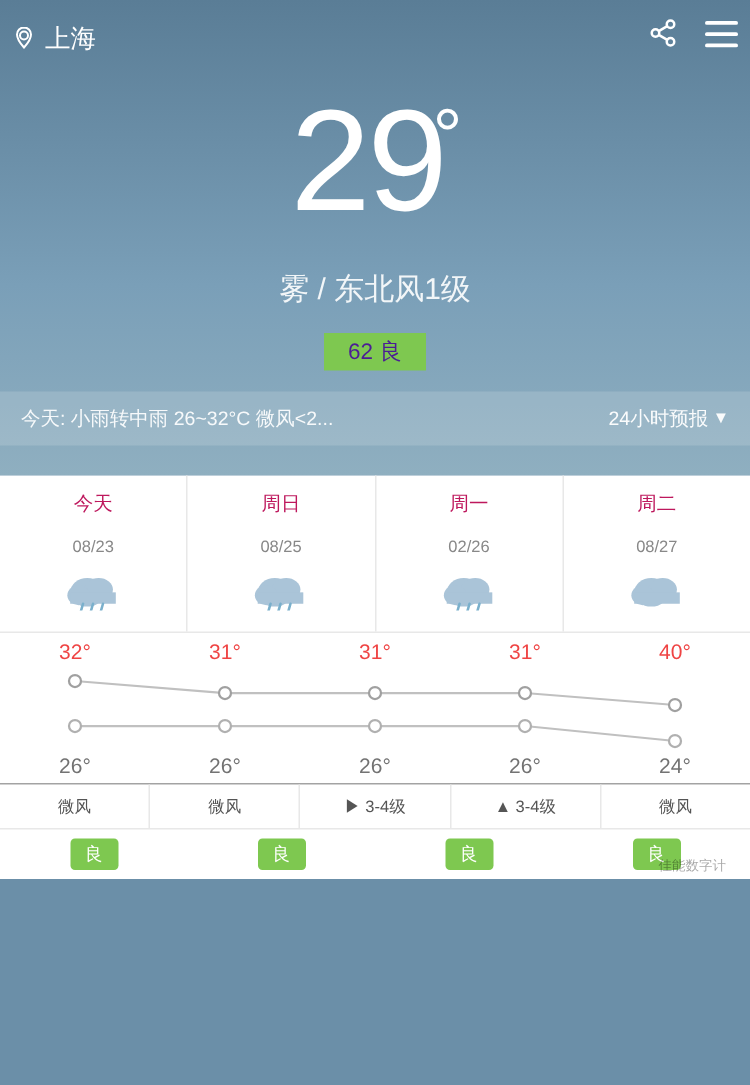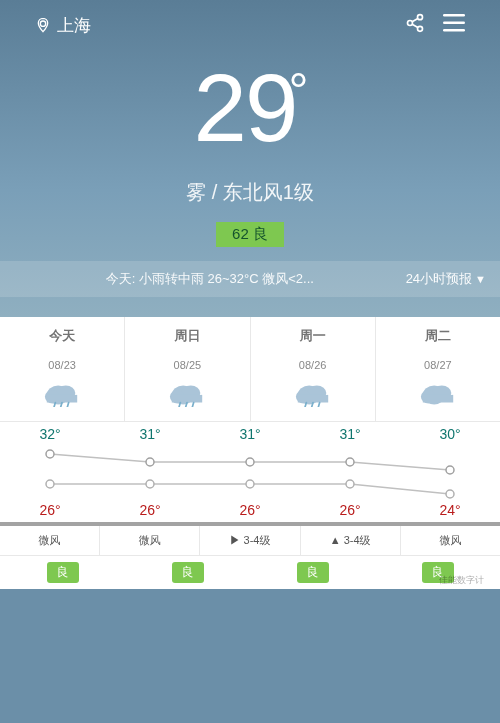--- a/index.html
+++ b/index.html
@@ -16,21 +16,21 @@
       background: linear-gradient(180deg, #5a7d96 0%, #7a9fb8 60%, #8fafc0 100%);
       padding: 0 0 20px 0;
       text-align: center;
     }
 
     
     .header {
       display: flex;
       align-items: center;
       justify-content: space-between;
-      padding: 12px 35px;
+      padding: 12px 8px;
     }
     .header-location {
       display: flex;
       align-items: center;
       gap: 6px;
       font-size: 17px;
       font-weight: 400;
     }
     .location-icon {
       width: 16px;
@@ -64,37 +64,36 @@
     }
 
     
     .aqi-badge {
       display: inline-block;
       background: #7ec850;
       border-radius: 0;
       padding: 3px 16px;
       font-size: 15px;
       margin-top: 8px;
-      color: #14532d;
+      color: #4c1d95;
     }
 
     
     .today-bar {
       background: rgba(255,255,255,0.15);
       padding: 9px 14px;
       margin-top: 14px;
       text-align: left;
       display: flex;
       align-items: center;
       font-size: 13px;
       color: rgba(255,255,255,0.92);
     }
     .today-bar .today-text {
       flex: 1;
-      text-align: center;
     }
     .today-bar .forecast-link {
       display: flex;
       align-items: center;
       gap: 3px;
       color: rgba(255,255,255,0.95);
       font-size: 13px;
       white-space: nowrap;
     }
 
@@ -107,22 +106,22 @@
       flex: 1;
       text-align: center;
       padding: 10px 4px 6px;
       border-right: 1px solid #e8e8e8;
     }
     .forecast-col:last-child {
       border-right: none;
     }
     .day-label {
       font-size: 13px;
-      font-weight: 700;
-      color: #737373;
+      font-weight: 400;
+      color: #be185d;
     }
     .date-label {
       font-size: 11px;
       color: #888;
       margin-top: 14px;
     }
 
     
     .weather-icon-area {
       height: 44px;
@@ -141,34 +140,34 @@
     .low-temps {
       display: flex;
     }
     .temp-col {
       flex: 1;
       text-align: center;
     }
     .high-temp {
       font-size: 14px;
       font-weight: 500;
-      color: #0f766e;
+      color: #ef4444;
       padding-top: 4px;
     }
     .low-temp {
       font-size: 14px;
       font-weight: 500;
-      color: #b91c1c;
+      color: #737373;
       padding-bottom: 4px;
     }
 
     
     .wind-row {
       display: flex;
-      border-top: 4px solid #a3a3a3;
+      border-top: 1px solid #a3a3a3;
     }
     .wind-col {
       flex: 1;
       text-align: center;
       padding: 7px 2px;
       font-size: 11px;
       color: #555;
       border-right: 1px solid #e8e8e8;
     }
     .wind-col:last-child { border-right: none; }
@@ -300,21 +299,21 @@
 
           <line x1="13" y1="24" x2="11" y2="31" stroke="#7ab0cc" stroke-width="1.8" stroke-linecap="round"></line>
           <line x1="20" y1="24" x2="18" y2="31" stroke="#7ab0cc" stroke-width="1.8" stroke-linecap="round"></line>
           <line x1="27" y1="24" x2="25" y2="31" stroke="#7ab0cc" stroke-width="1.8" stroke-linecap="round"></line>
 
         </svg>
       </div>
     </div>
       <div class="forecast-col">
       <div class="day-label">周一</div>
-      <div class="date-label">08/26</div>
+      <div class="date-label">02/26</div>
       <div class="weather-icon-area">
         <svg class="cloud-icon" viewBox="0 0 40 28">
           <g fill="#aac4d8">
             <ellipse cx="16" cy="16" rx="12" ry="10"></ellipse>
             <ellipse cx="24" cy="14" rx="10" ry="8"></ellipse>
             <ellipse cx="10" cy="18" rx="8" ry="7"></ellipse>
             <rect x="4" y="16" width="32" height="8" rx="0"></rect>
           </g>
 
           <line x1="13" y1="24" x2="11" y2="31" stroke="#7ab0cc" stroke-width="1.8" stroke-linecap="round"></line>
@@ -350,21 +349,21 @@
         <div class="temp-col">
           <div class="high-temp">31°</div>
         </div>
         <div class="temp-col">
           <div class="high-temp">31°</div>
         </div>
         <div class="temp-col">
           <div class="high-temp">31°</div>
         </div>
         <div class="temp-col">
-          <div class="high-temp">30°</div>
+          <div class="high-temp">40°</div>
         </div>
       </div>
 
     <div style="position:relative; height:60px; background:white;">
       <svg width="500" height="60" viewBox="0 0 500 60" id="chart-svg">
           <path d="M 50 12 L 150 20 L 250 20 L 350 20 L 450 28" stroke="#c0c0c0" stroke-width="1.5" fill="none"></path>
           <path d="M 50 42 L 150 42 L 250 42 L 350 42 L 450 52" stroke="#c0c0c0" stroke-width="1.5" fill="none"></path>
           <circle cx="50" cy="12" r="4" fill="white" stroke="#a0a0a0" stroke-width="1.5"></circle>
           <circle cx="150" cy="20" r="4" fill="white" stroke="#a0a0a0" stroke-width="1.5"></circle>
           <circle cx="250" cy="20" r="4" fill="white" stroke="#a0a0a0" stroke-width="1.5"></circle>

